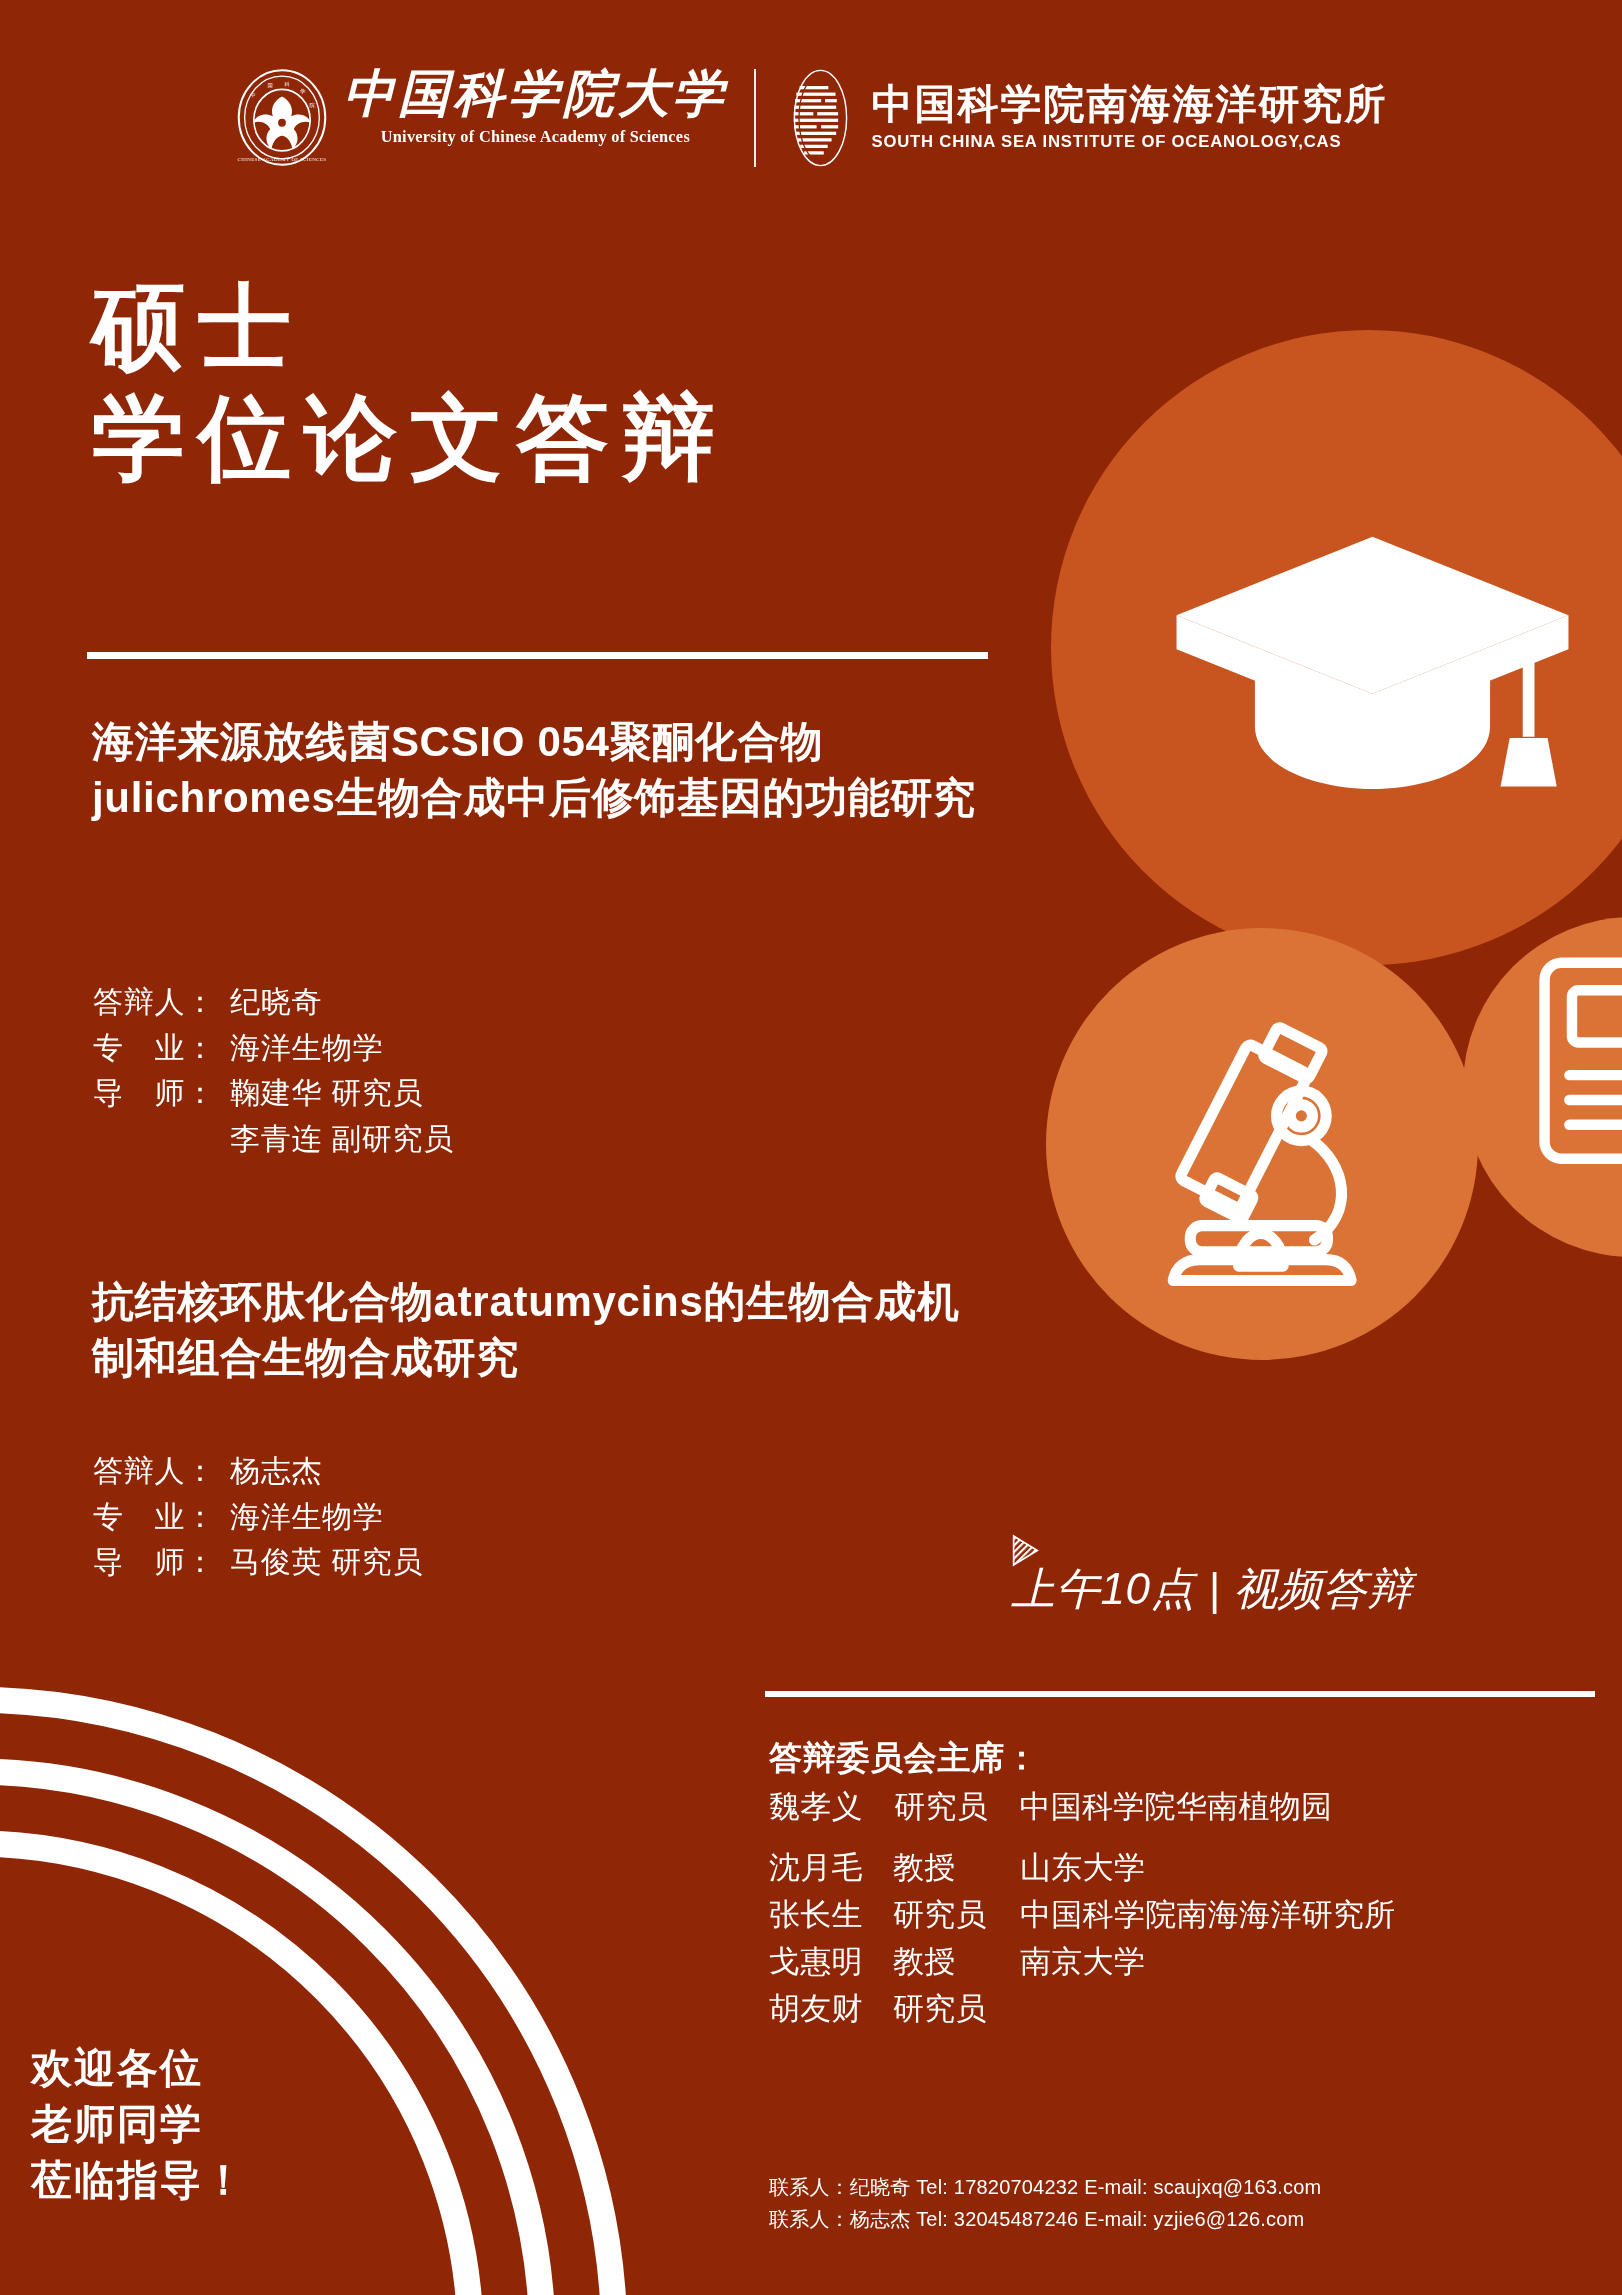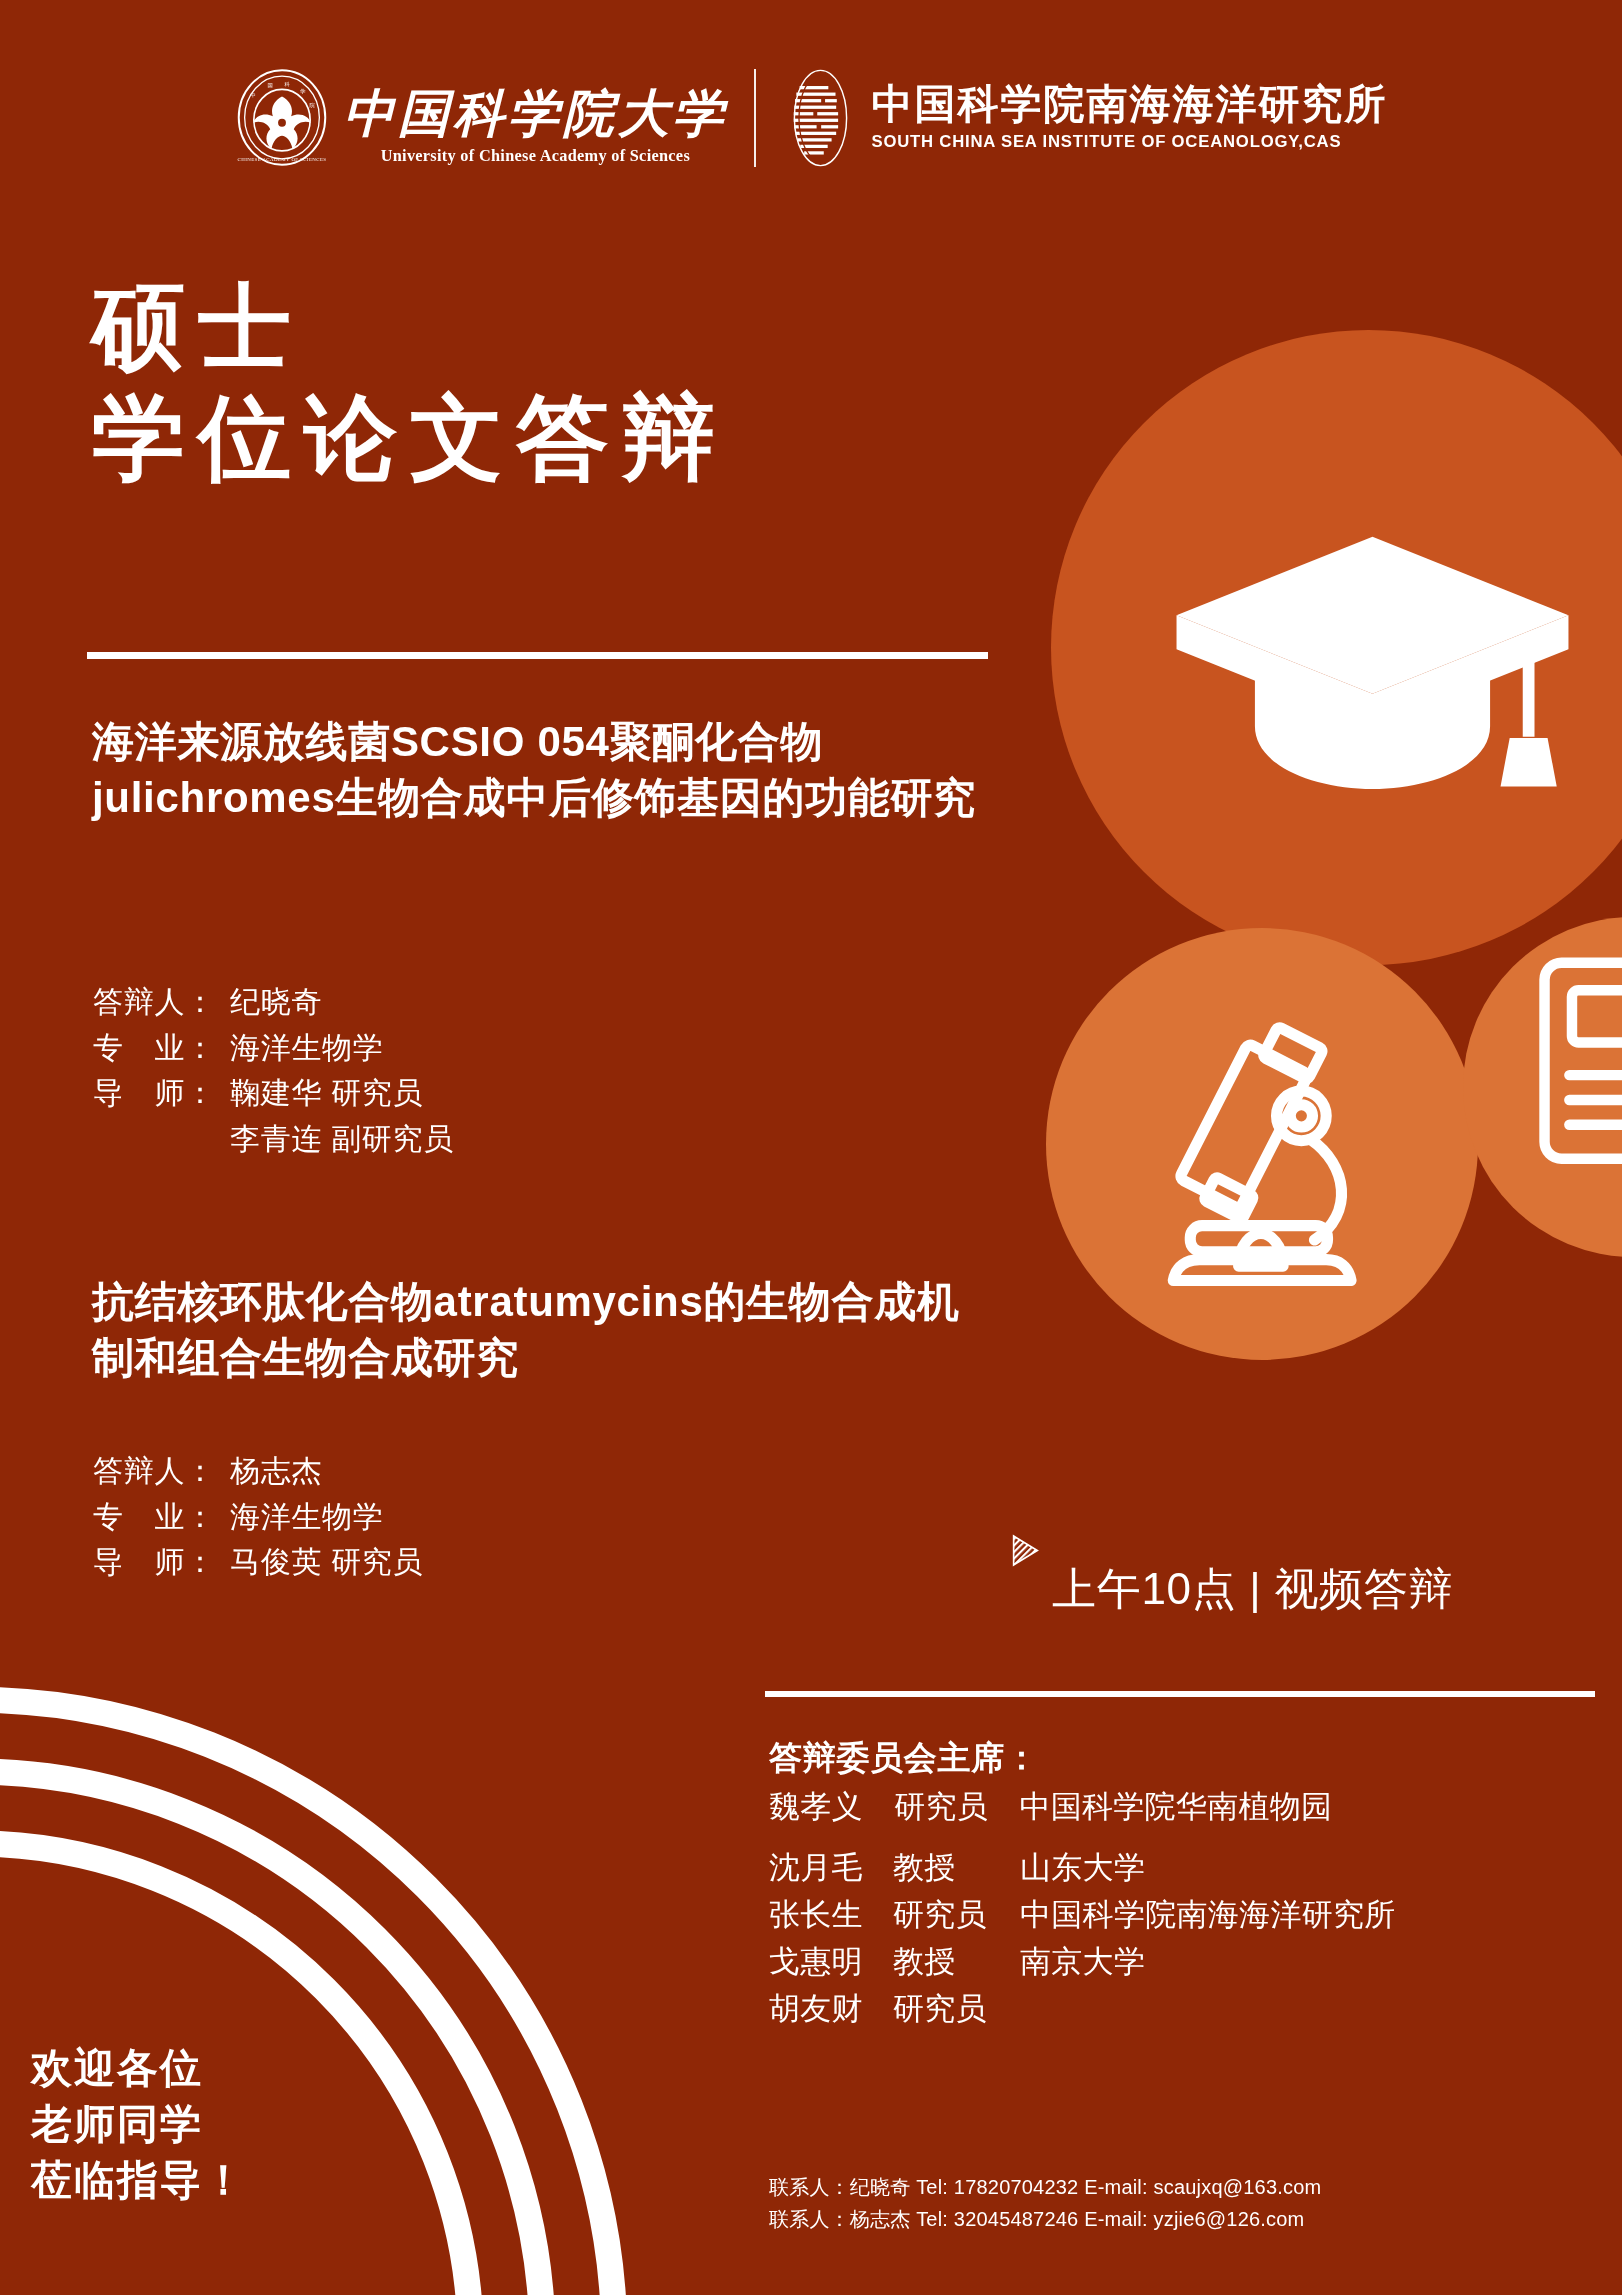--- a/index.html
+++ b/index.html
@@ -26,21 +26,21 @@
   .circle-small{
     left:1463px;top:917px;width:340px;height:340px;
     background:#db7336;
   }
 
   
   .arcs{position:absolute;left:-216px;bottom:-235px;width:863px;height:863px;}
 
   
   .logos{position:absolute;left:0;top:65px;width:1623px;height:105px;display:flex;align-items:center;justify-content:center;gap:0px;}
-  .logo-left{display:flex;align-items:flex-end;gap:15.7px;}
+  .logo-left{display:flex;align-items:flex-start;gap:15.7px;}
   .logo-seal{width:92px;height:97px;flex:0 0 auto;}
   .ucas-words{display:flex;flex-direction:column;align-items:center;}
   .ucas-cn{font-size:51px;font-weight:700;letter-spacing:3.9px;line-height:1;font-family:"Liberation Serif","DejaVu Serif",serif;font-style:italic;}
   .ucas-en{font-size:16.3px;font-weight:700;letter-spacing:0.3px;margin-top:6.5px;font-family:"Liberation Serif","DejaVu Serif",serif;}
   .logo-sep{width:2px;height:98px;background:#fff;margin:0 26px;opacity:.92;}
   .logo-right{display:flex;align-items:center;gap:13px;}
   .scsio-seal{width:77px;height:98px;flex:0 0 auto;}
   .scsio-words{display:flex;flex-direction:column;}
   .scsio-cn{font-size:41px;font-weight:700;letter-spacing:2px;line-height:1.05;}
   .scsio-en{font-size:16.7px;font-weight:700;letter-spacing:0.8px;margin-top:5.2px;}
@@ -60,21 +60,21 @@
   .meta .lbl{width:137px;flex:0 0 auto;white-space:pre;}
   .meta .val{flex:1 1 auto;}
   .t1-meta{left:93px;top:979px;width:588px;}
   .t2-meta{left:93px;top:1448px;width:588px;}
 
   
   .datetime{position:absolute;left:1011px;top:1530px;width:588px;}
   .dt-row{display:flex;align-items:baseline;gap:11.8px;}
   .dt-tri{width:29px;height:33px;flex:0 0 auto;position:relative;top:3.9px;}
   .dt-date{font-size:44px;letter-spacing:0.7px;line-height:1.18;}
-  .dt-time{font-size:44px;letter-spacing:0.7px;line-height:1.18;margin-left:41px;}
+  .dt-time{font-size:44px;letter-spacing:0.7px;line-height:1.18;font-style:italic;}
 
   .rule-right{position:absolute;left:765px;top:1691px;width:830px;height:5.9px;background:#fff;}
 
   
   .committee{position:absolute;left:769px;top:1733px;width:850px;}
   .cmt-head{font-size:33px;font-weight:600;letter-spacing:0.7px;line-height:1.5;}
   .cmt-line{font-size:31px;letter-spacing:0.3px;line-height:1.52;white-space:pre;}
   .cmt-gap{height:14.4px;}
   .member{display:flex;font-size:31px;line-height:1.52;letter-spacing:0.3px;}
   .m-name{width:124px;flex:0 0 auto;}

